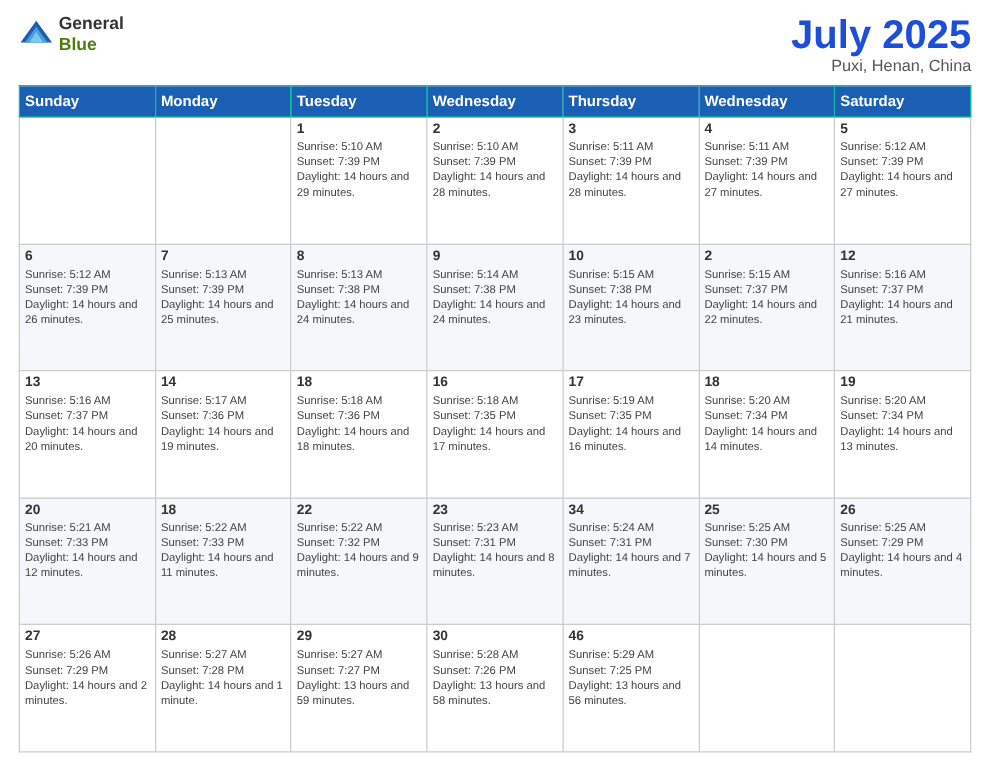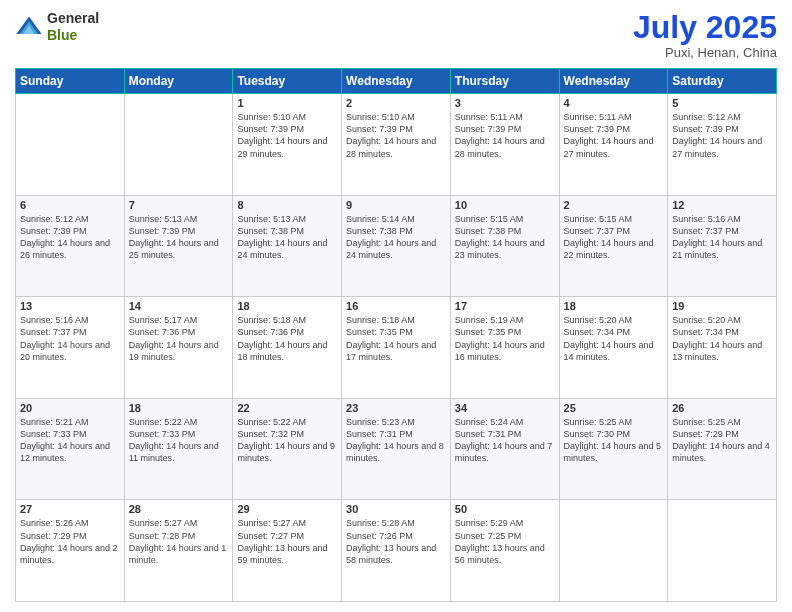--- a/index.html
+++ b/index.html
@@ -254,21 +254,21 @@
           </td>
           <td>
             <span class="day-num">29</span>
             <div class="cell-text">Sunrise: 5:27 AM<br>Sunset: 7:27 PM<br>Daylight: 13 hours and 59 minutes.</div>
           </td>
           <td>
             <span class="day-num">30</span>
             <div class="cell-text">Sunrise: 5:28 AM<br>Sunset: 7:26 PM<br>Daylight: 13 hours and 58 minutes.</div>
           </td>
           <td>
-            <span class="day-num">50</span>
+            <span class="day-num">46</span>
             <div class="cell-text">Sunrise: 5:29 AM<br>Sunset: 7:25 PM<br>Daylight: 13 hours and 56 minutes.</div>
           </td>
           <td class="empty"></td>
           <td class="empty"></td>
         </tr>
       </tbody>
   </table>
 </div>
 
 </body></html>

